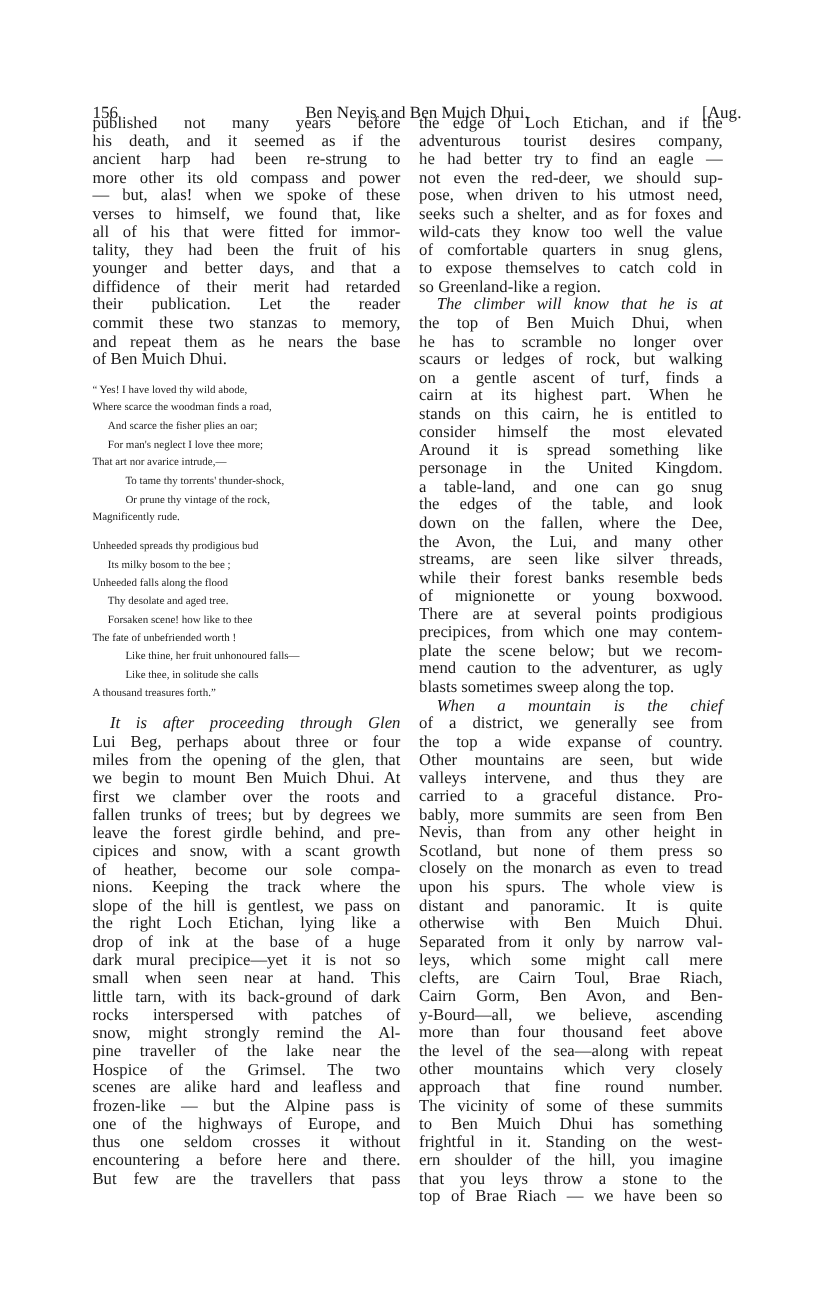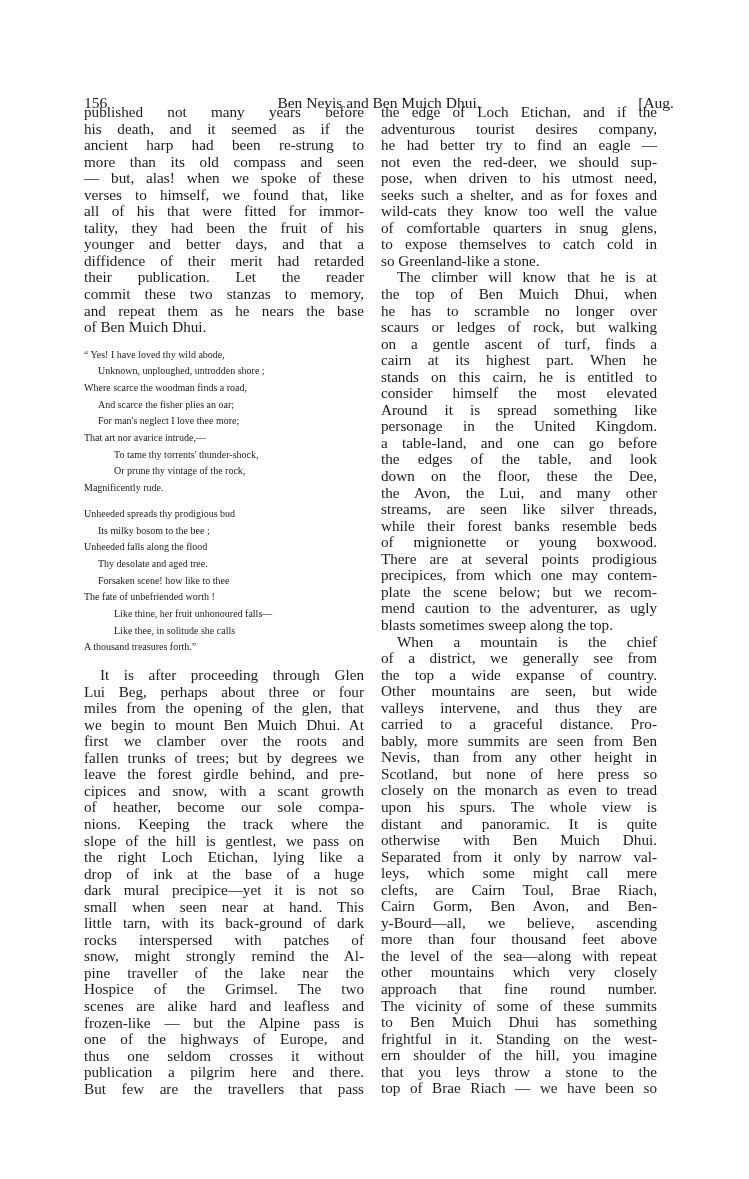--- a/index.html
+++ b/index.html
@@ -10,21 +10,21 @@
                   font-size: 15.5px; }
   .running-head .num { position: absolute; left: 0; top: 0; }
   .running-head .title { position: absolute; left: 0; right: 0; text-align: center; }
   .running-head .month { position: absolute; right: 0; top: 0; }
   .col { position: absolute; top: 104px; }
   .col-left { left: 84px; width: 280px; }
   .col-right { left: 381px; width: 276px; }
   .line { height: 16.55px; line-height: 16.55px; font-size: 15.2px; white-space: nowrap;
           text-align: justify; text-align-last: justify; overflow: visible; }
   .line.last { text-align-last: left; }
-  .line.indent { padding-left: 16px; }
+  .line.indent { padding-left: 16px; font-style: italic; }
   .verse { font-size: 10px; height: 16.7px; line-height: 16.7px; white-space: nowrap; }
   .verse.i1 { padding-left: 14px; }
   .verse.i2 { padding-left: 30px; }
   .gap { height: 11px; }
   .gap-small { height: 9px; }
 </style>
 </head>
 <body>
 
 <div class="page">
@@ -32,36 +32,35 @@
     <span class="num">156</span>
     <span class="title">Ben Nevis and Ben Muich Dhui.</span>
     <span class="month">[Aug.</span>
   </div>
 
   <div class="col col-left">
     <div>
         <div class="line">published not many years before</div>
         <div class="line">his death, and it seemed as if the</div>
         <div class="line">ancient harp had been re-strung to</div>
-        <div class="line">more than its old compass and seen</div>
+        <div class="line">more other its old compass and power</div>
         <div class="line">— but, alas! when we spoke of these</div>
         <div class="line">verses to himself, we found that, like</div>
         <div class="line">all of his that were fitted for immor-</div>
         <div class="line">tality, they had been the fruit of his</div>
         <div class="line">younger and better days, and that a</div>
         <div class="line">diffidence of their merit had retarded</div>
         <div class="line">their publication. Let the reader</div>
         <div class="line">commit these two stanzas to memory,</div>
         <div class="line">and repeat them as he nears the base</div>
         <div class="line last">of Ben Muich Dhui.</div>
       </div>
     <div class="gap"></div>
     <div>
         <div class="verse">“ Yes! I have loved thy wild abode,</div>
-        <div class="verse i1">Unknown, unploughed, untrodden shore ;</div>
         <div class="verse">Where scarce the woodman finds a road,</div>
         <div class="verse i1">And scarce the fisher plies an oar;</div>
         <div class="verse i1">For man's neglect I love thee more;</div>
         <div class="verse">That art nor avarice intrude,—</div>
         <div class="verse i2">To tame thy torrents' thunder-shock,</div>
         <div class="verse i2">Or prune thy vintage of the rock,</div>
         <div class="verse">Magnificently rude.</div>
       </div>
     <div class="gap-small"></div>
     <div>
@@ -94,72 +93,72 @@
         <div class="line">small when seen near at hand. This</div>
         <div class="line">little tarn, with its back-ground of dark</div>
         <div class="line">rocks interspersed with patches of</div>
         <div class="line">snow, might strongly remind the Al-</div>
         <div class="line">pine traveller of the lake near the</div>
         <div class="line">Hospice of the Grimsel. The two</div>
         <div class="line">scenes are alike hard and leafless and</div>
         <div class="line">frozen-like — but the Alpine pass is</div>
         <div class="line">one of the highways of Europe, and</div>
         <div class="line">thus one seldom crosses it without</div>
-        <div class="line">publication a pilgrim here and there.</div>
+        <div class="line">encountering a before here and there.</div>
         <div class="line">But few are the travellers that pass</div>
       </div>
   </div>
 
   <div class="col col-right">
     <div>
         <div class="line">the edge of Loch Etichan, and if the</div>
         <div class="line">adventurous tourist desires company,</div>
         <div class="line">he had better try to find an eagle —</div>
         <div class="line">not even the red-deer, we should sup-</div>
         <div class="line">pose, when driven to his utmost need,</div>
         <div class="line">seeks such a shelter, and as for foxes and</div>
         <div class="line">wild-cats they know too well the value</div>
         <div class="line">of comfortable quarters in snug glens,</div>
         <div class="line">to expose themselves to catch cold in</div>
-        <div class="line last">so Greenland-like a stone.</div>
+        <div class="line last">so Greenland-like a region.</div>
       </div>
     <div>
         <div class="line indent">The climber will know that he is at</div>
         <div class="line">the top of Ben Muich Dhui, when</div>
         <div class="line">he has to scramble no longer over</div>
         <div class="line">scaurs or ledges of rock, but walking</div>
         <div class="line">on a gentle ascent of turf, finds a</div>
         <div class="line">cairn at its highest part. When he</div>
         <div class="line">stands on this cairn, he is entitled to</div>
         <div class="line">consider himself the most elevated</div>
         <div class="line">Around it is spread something like</div>
         <div class="line">personage in the United Kingdom.</div>
-        <div class="line">a table-land, and one can go before</div>
+        <div class="line">a table-land, and one can go snug</div>
         <div class="line">the edges of the table, and look</div>
-        <div class="line">down on the floor, these the Dee,</div>
+        <div class="line">down on the fallen, where the Dee,</div>
         <div class="line">the Avon, the Lui, and many other</div>
         <div class="line">streams, are seen like silver threads,</div>
         <div class="line">while their forest banks resemble beds</div>
         <div class="line">of mignionette or young boxwood.</div>
         <div class="line">There are at several points prodigious</div>
         <div class="line">precipices, from which one may contem-</div>
         <div class="line">plate the scene below; but we recom-</div>
         <div class="line">mend caution to the adventurer, as ugly</div>
         <div class="line last">blasts sometimes sweep along the top.</div>
       </div>
     <div>
         <div class="line indent">When a mountain is the chief</div>
         <div class="line">of a district, we generally see from</div>
         <div class="line">the top a wide expanse of country.</div>
         <div class="line">Other mountains are seen, but wide</div>
         <div class="line">valleys intervene, and thus they are</div>
         <div class="line">carried to a graceful distance. Pro-</div>
         <div class="line">bably, more summits are seen from Ben</div>
         <div class="line">Nevis, than from any other height in</div>
-        <div class="line">Scotland, but none of here press so</div>
+        <div class="line">Scotland, but none of them press so</div>
         <div class="line">closely on the monarch as even to tread</div>
         <div class="line">upon his spurs. The whole view is</div>
         <div class="line">distant and panoramic. It is quite</div>
         <div class="line">otherwise with Ben Muich Dhui.</div>
         <div class="line">Separated from it only by narrow val-</div>
         <div class="line">leys, which some might call mere</div>
         <div class="line">clefts, are Cairn Toul, Brae Riach,</div>
         <div class="line">Cairn Gorm, Ben Avon, and Ben-</div>
         <div class="line">y-Bourd—all, we believe, ascending</div>
         <div class="line">more than four thousand feet above</div>

